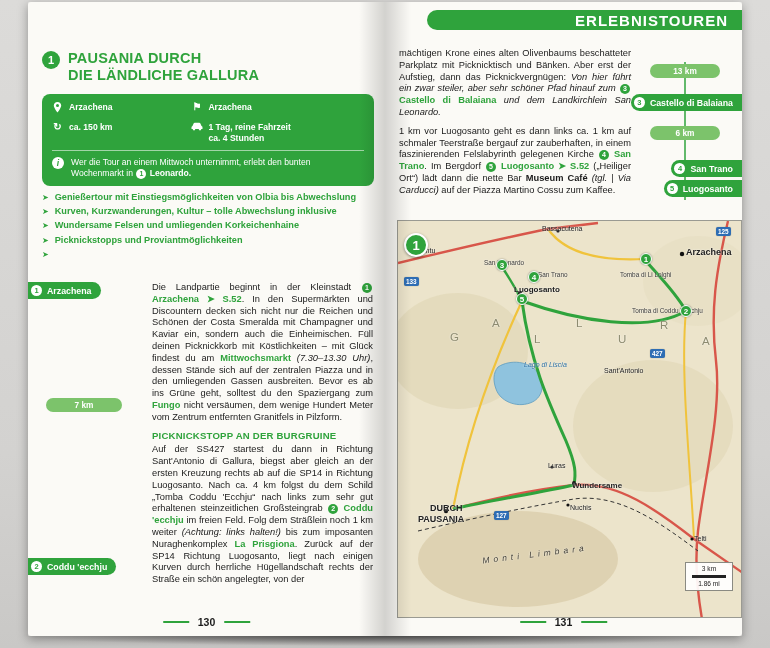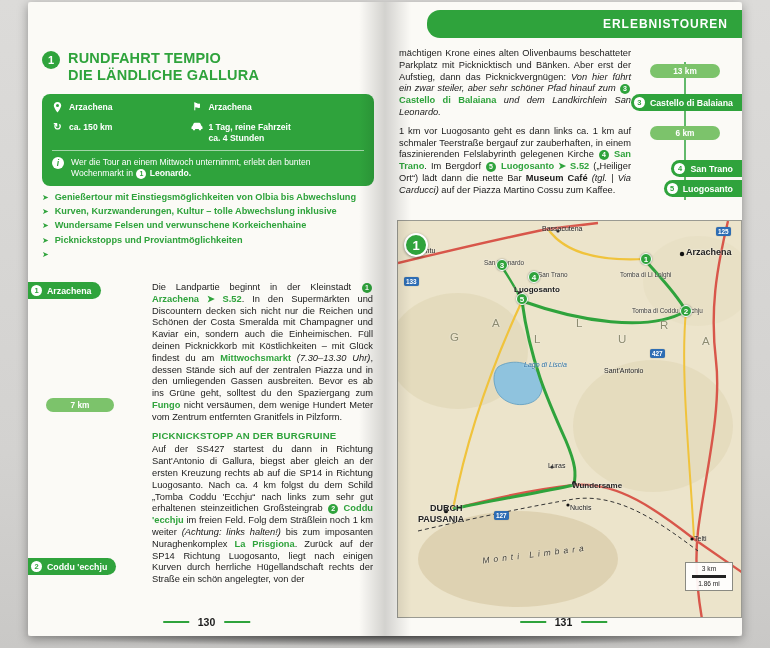--- a/index.html
+++ b/index.html
@@ -41,28 +41,28 @@
   .seg-i{font-style:italic;}
   .inline-num{display:inline-flex;width:10px;height:10px;border-radius:50%;background:var(--green);color:#fff;font-size:7px;font-weight:bold;font-style:normal;align-items:center;justify-content:center;vertical-align:0px;margin:0 1px;}
   .inline-num.inv{background:#fff;color:var(--green);}
   .margin-rail{position:absolute;top:0;left:0;width:100%;height:100%;pointer-events:none;}
   .stop-pill{position:absolute;display:flex;align-items:center;gap:5px;background:var(--green);color:#fff;font-weight:bold;font-size:8.8px;height:17px;padding:0 9px 0 3px;border-radius:0 9px 9px 0;white-space:nowrap;z-index:5;}
   .stop-pill.left{left:0;}
   .stop-pill.right{right:0;left:auto;border-radius:9px 0 0 9px;padding:0 3px 0 3px;}
   .stop-pill.right span:last-child{padding-right:6px;}
   .pill-num{flex:0 0 auto;width:11px;height:11px;border-radius:50%;background:#fff;color:var(--green);font-size:7.5px;display:flex;align-items:center;justify-content:center;}
   .dist-pill{position:absolute;background:var(--green-light);color:#fff;font-weight:bold;font-size:8.3px;height:14px;border-radius:8px;display:flex;align-items:center;justify-content:center;z-index:5;}
-  .dist-pill.left{left:18px;width:68px;}
+  .dist-pill.left{left:18px;width:76px;}
   .dist-pill.right{right:22px;width:70px;}
   .footer{position:absolute;bottom:8px;left:50%;transform:translateX(-50%);display:flex;align-items:center;gap:9px;z-index:31;}
   .footer .rule{width:26px;height:2px;background:var(--green);}
   .footer .num{font-weight:bold;font-size:10.5px;color:var(--ink);}
 
   
-  .erlebnis-bar{position:absolute;left:42px;right:0;top:8px;height:28px;background:var(--green);border-radius:13px 0 0 13px;display:flex;align-items:center;justify-content:flex-end;padding-right:14px;color:#fff;font-weight:bold;font-size:12px;letter-spacing:1px;z-index:31;}
+  .erlebnis-bar{position:absolute;left:42px;right:0;top:8px;height:20px;background:var(--green);border-radius:13px 0 0 13px;display:flex;align-items:center;justify-content:flex-end;padding-right:14px;color:#fff;font-weight:bold;font-size:15px;letter-spacing:1px;z-index:31;}
   .body-col-right{position:absolute;left:14px;width:232px;top:46px;color:var(--ink);font-size:9.3px;line-height:11.8px;text-align:justify;}
   .body-col-right p{margin-bottom:7px;}
   .route-line{position:absolute;right:56px;top:60px;width:2px;height:138px;background:var(--green);opacity:.75;z-index:1;}
 
   
   .map{position:absolute;left:12px;top:218px;width:345px;height:398px;border:1px solid #9a9a92;background:#ece4cb;overflow:hidden;z-index:2;}
   .map svg{position:absolute;left:0;top:0;}
   .map-labels{position:absolute;left:0;top:0;width:100%;height:100%;}
   .map-label{position:absolute;font-size:7px;color:#222;white-space:nowrap;text-shadow:0 0 2px rgba(255,255,255,.9);}
   .map-label.town-lg{font-weight:bold;font-size:9px;}
@@ -83,21 +83,21 @@
 
 <div class="scene">
   <div class="book-shadow"></div>
   <div class="book">
 
     <div class="page page-left">
 
       <div class="title-row">
         <span class="title-num">1</span>
         <span class="title-text">
-          <span>RUNDFAHRT TEMPIO</span><br>
+          <span>PAUSANIA DURCH</span><br>
           <span>DIE LÄNDLICHE GALLURA</span>
         </span>
       </div>
 
       <div class="info-box">
         <div class="info-grid">
           <div class="info-cell">
             <span class="info-ic">
               <svg width="9" height="11" viewBox="0 0 9 11">
                   <path d="M4.5 0C2.3 0 .8 1.6.8 3.6c0 2.4 3.7 7 3.7 7s3.7-4.6 3.7-7C8.2 1.6 6.7 0 4.5 0zm0 5a1.5 1.5 0 1 1 0-3 1.5 1.5 0 0 1 0 3z" fill="#fff"></path>
@@ -136,21 +136,21 @@
           <div class="hl-row">
             <span class="hl-arrow">➤</span>
             <span class="hl-text">Genießertour mit Einstiegsmöglichkeiten von Olbia bis Abwechslung</span>
           </div>
           <div class="hl-row">
             <span class="hl-arrow">➤</span>
             <span class="hl-text">Kurven, Kurzwanderungen, Kultur – tolle Abwechslung inklusive</span>
           </div>
           <div class="hl-row">
             <span class="hl-arrow">➤</span>
-            <span class="hl-text">Wundersame Felsen und verwunschene Korkeichenhaine</span>
+            <span class="hl-text">Wundersame Felsen und umliegenden Korkeichenhaine</span>
           </div>
           <div class="hl-row">
             <span class="hl-arrow">➤</span>
             <span class="hl-text">Picknickstopps und Proviantmöglichkeiten</span>
           </div>
           <div class="hl-row">
             <span class="hl-arrow">➤</span>
           </div>
         </div>
 

